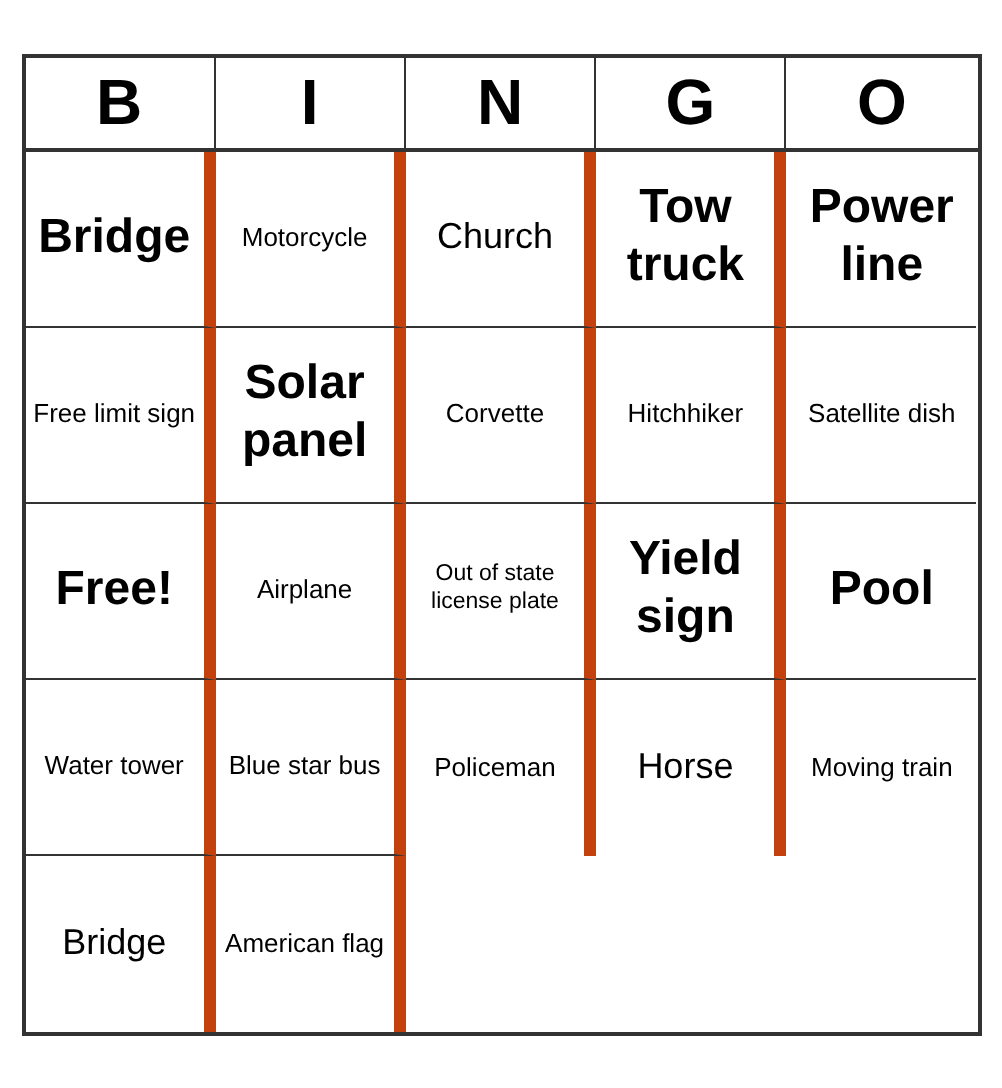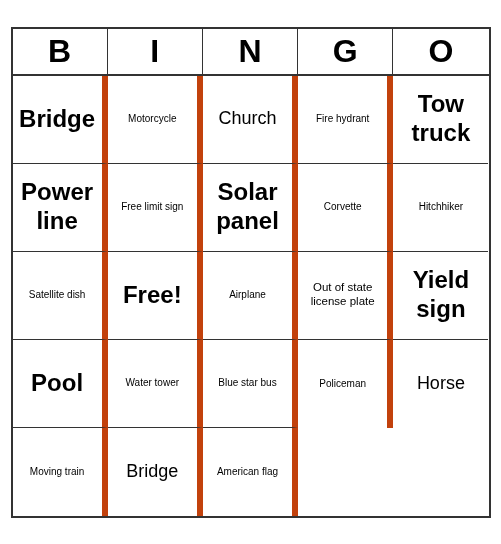--- a/index.html
+++ b/index.html
@@ -51,21 +51,21 @@
     }
     .cell-text.large {
       font-size: 24px;
       font-weight: bold;
     }
     .cell-text.medium {
       font-size: 18px;
       text-align: right;
     }
     .cell-text.small {
-      font-size: 10px;
+      font-size: 13px;
     }
     .cell-text.xsmall {
       font-size: 11.5px;
     }
   </style>
 </head>
 <body>
 
 <div class="bingo-card">
   <div class="header-row">
@@ -77,23 +77,20 @@
     </div>
   <div class="grid">
   <div class="cell">
         <span class="cell-text large">Bridge</span>
       </div>
       <div class="cell">
         <span class="cell-text small">Motorcycle</span>
       </div>
       <div class="cell">
         <span class="cell-text medium">Church</span>
-      </div>
-      <div class="cell">
-        <span class="cell-text small">Fire hydrant</span>
       </div>
       <div class="cell">
         <span class="cell-text large">Tow truck</span>
       </div>
       <div class="cell">
         <span class="cell-text large">Power line</span>
       </div>
       <div class="cell">
         <span class="cell-text small">Free limit sign</span>
       </div>

